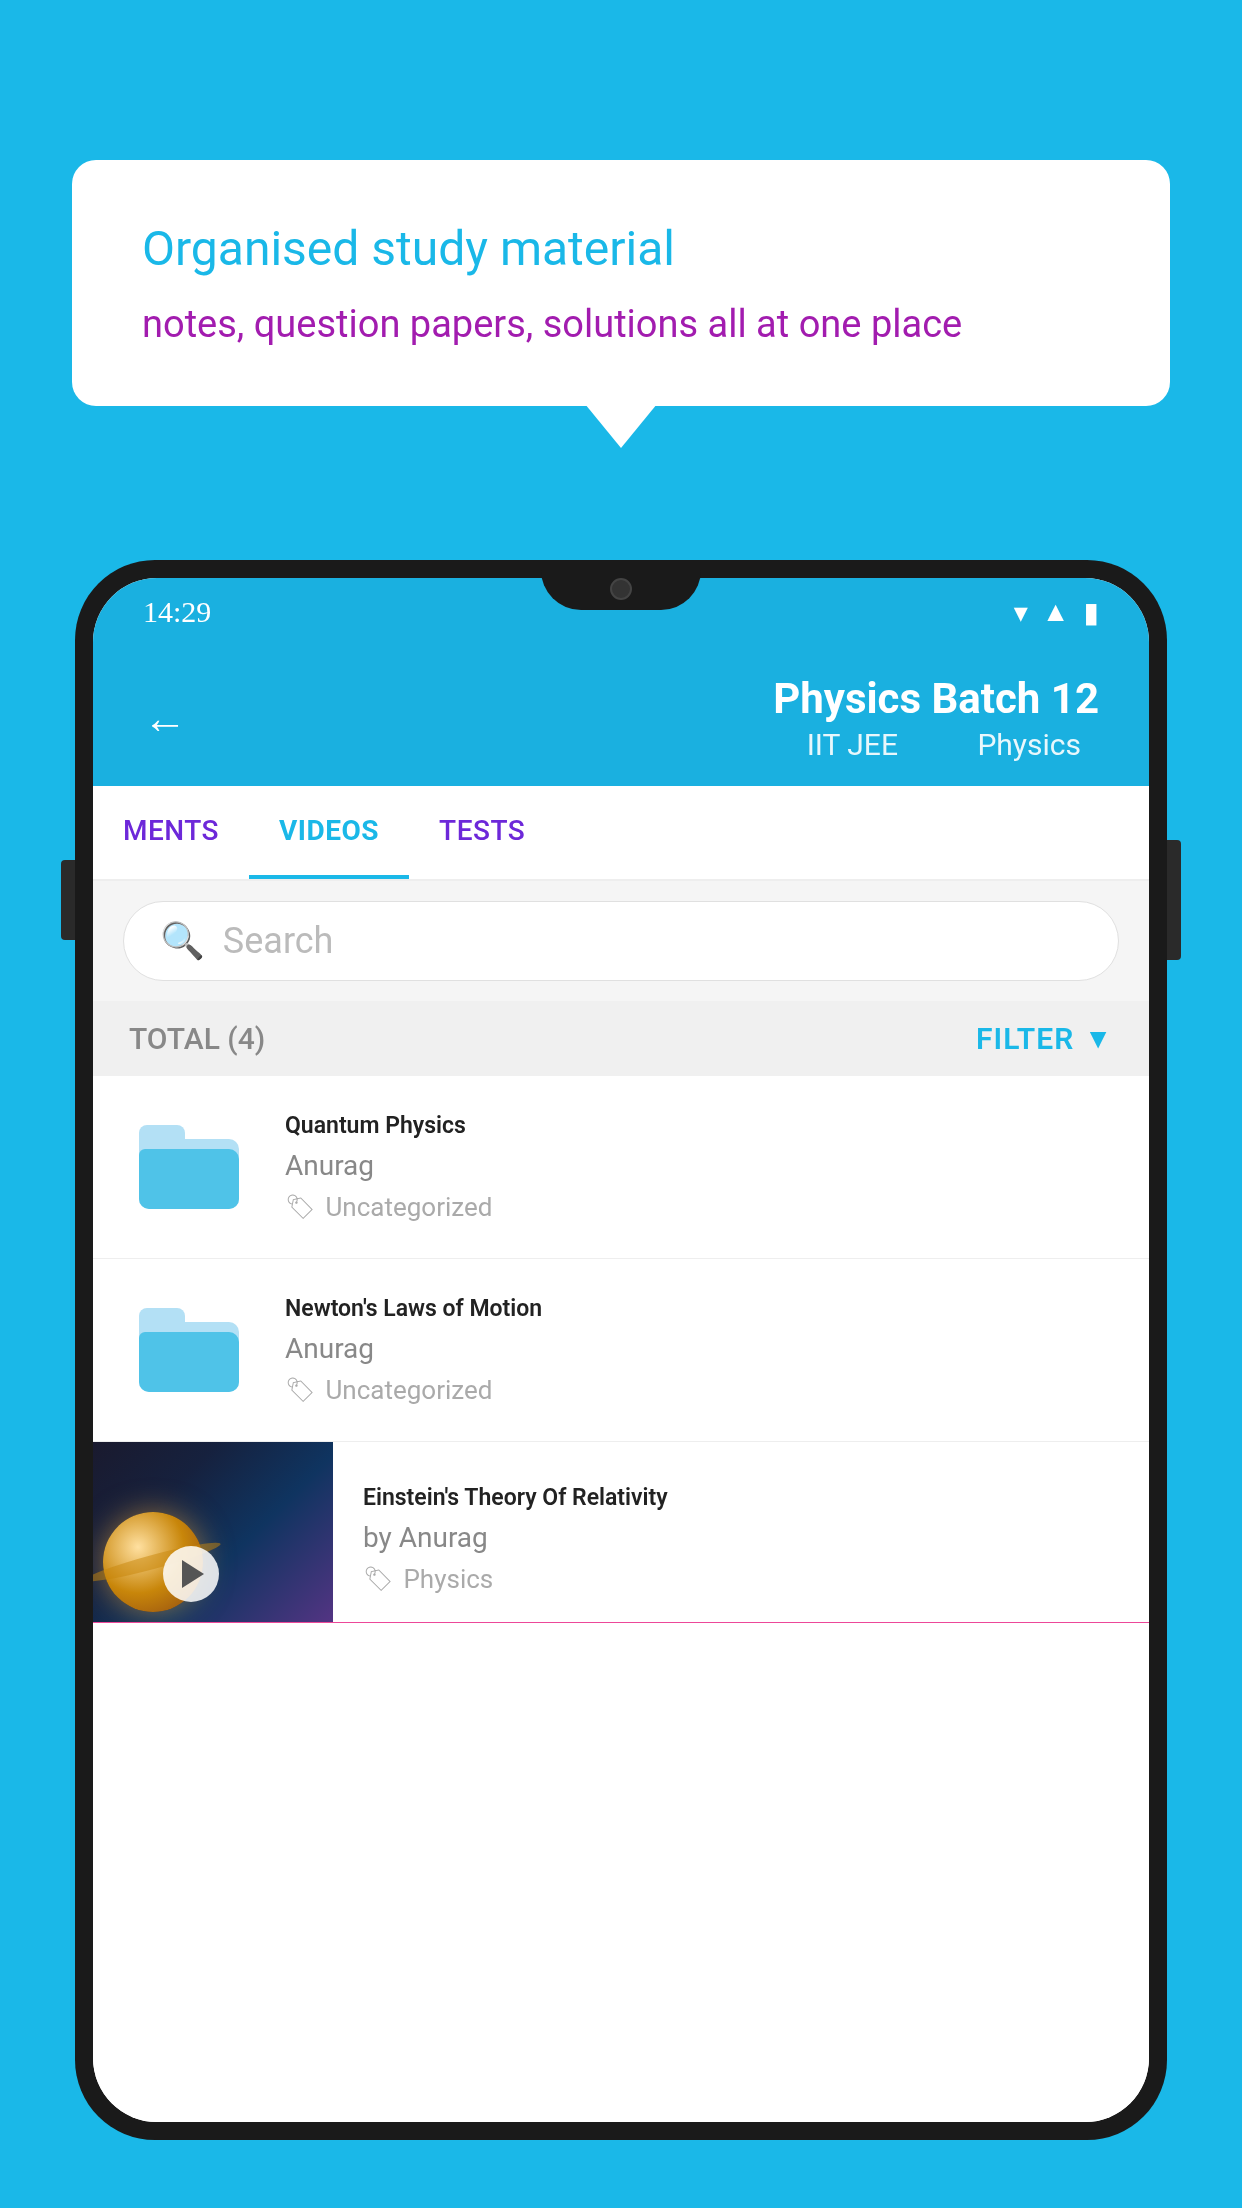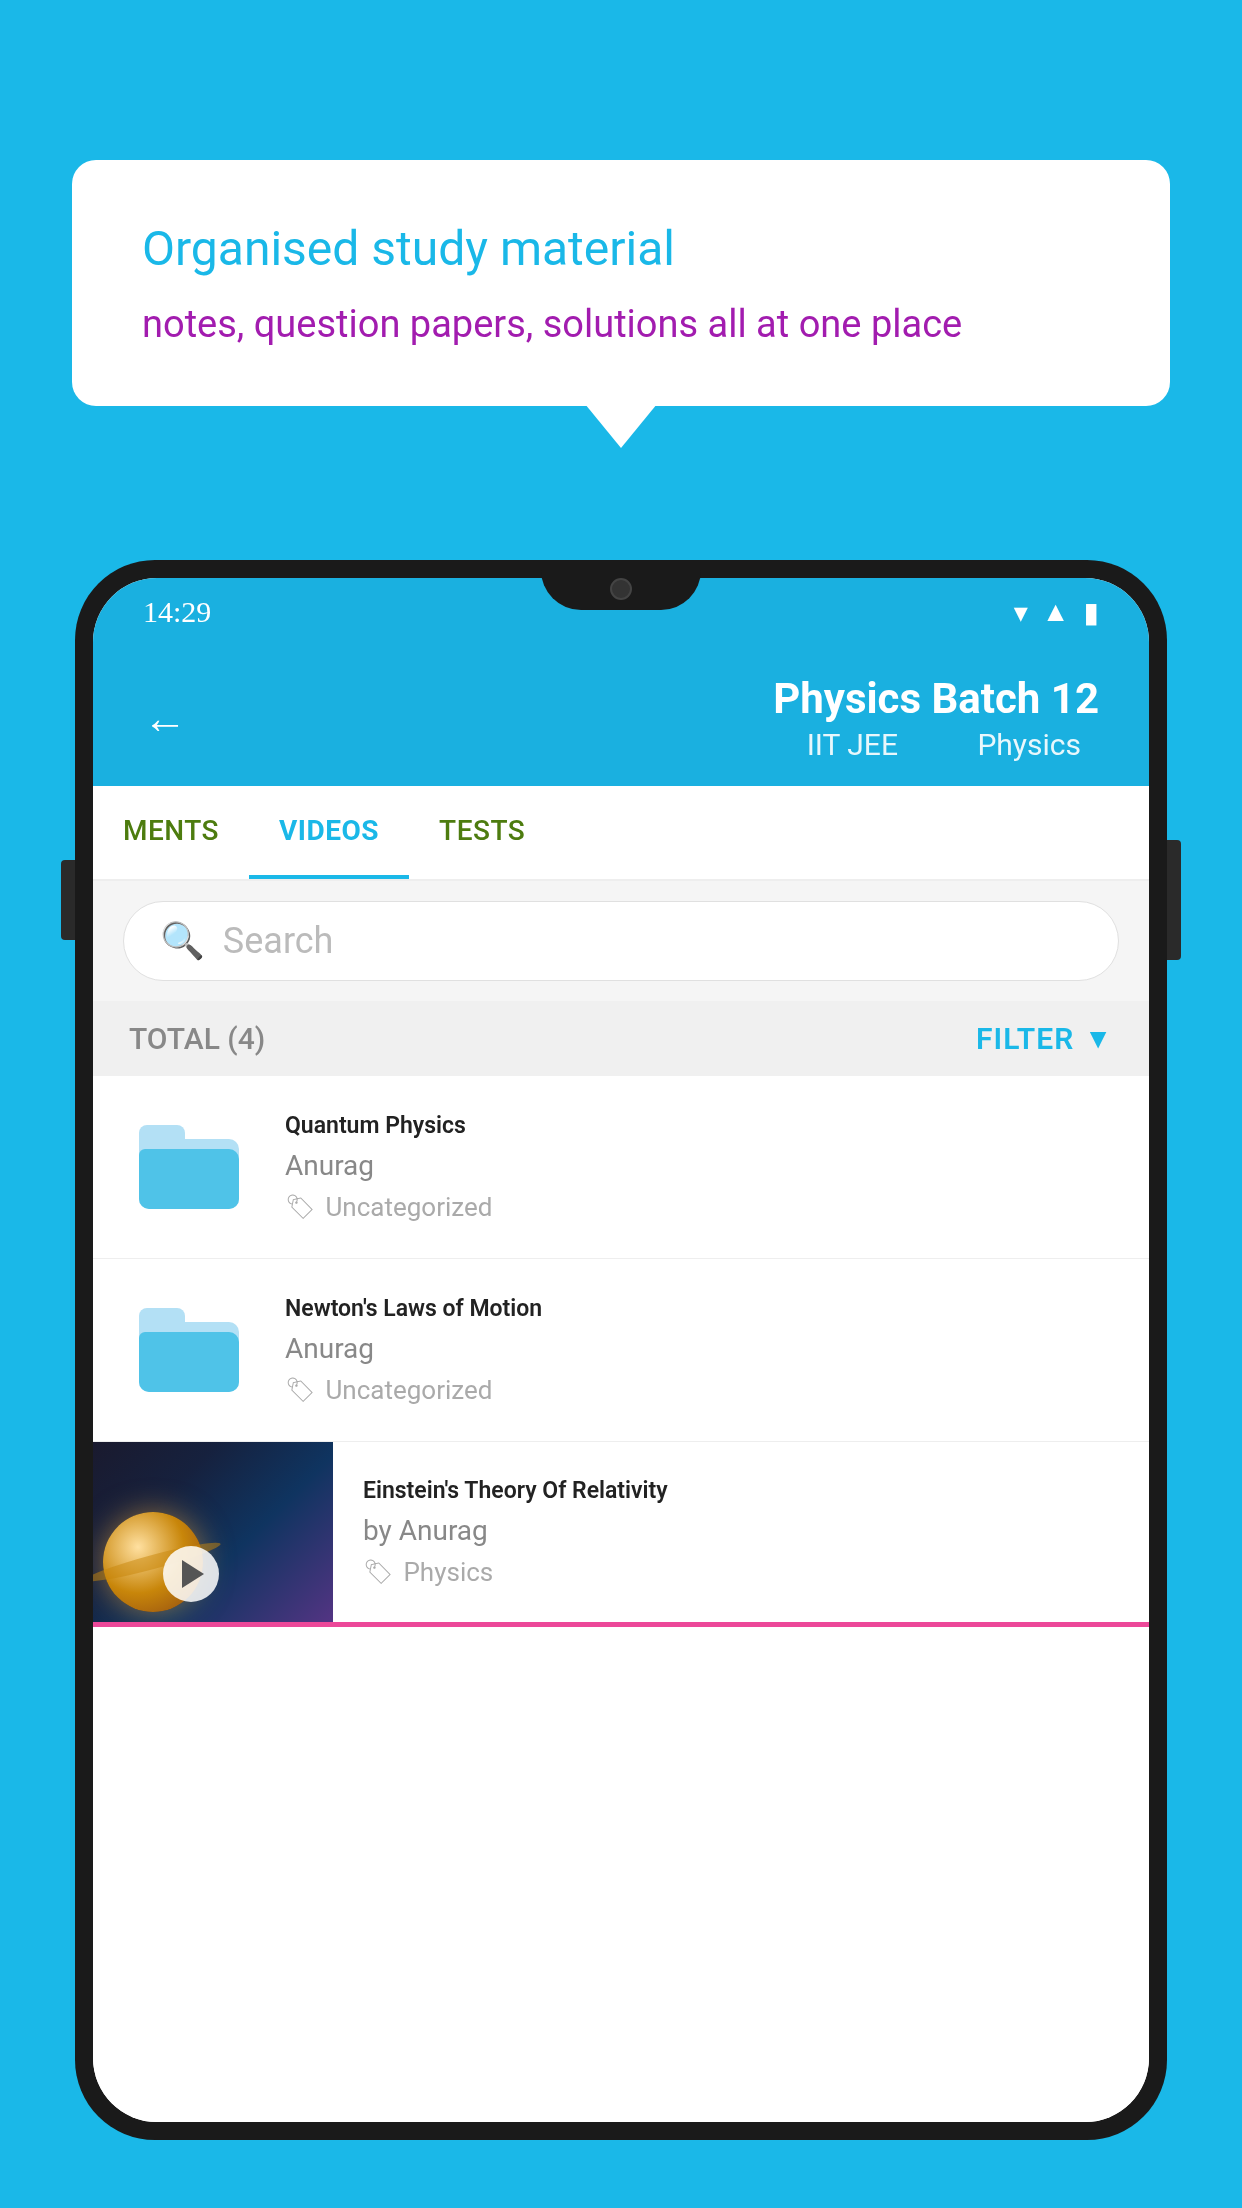--- a/index.html
+++ b/index.html
@@ -197,21 +197,21 @@
     .tabs {
       background: white;
       display: flex;
       border-bottom: 2px solid #eee;
       overflow-x: auto;
     }
 
     .tab {
       padding: 28px 30px;
       font-size: 28px;
-      color: #4d7c0f;
+      color: #6d28d9;
       font-weight: 500;
       letter-spacing: 0.5px;
       white-space: nowrap;
       cursor: pointer;
       text-transform: uppercase;
     }
 
     .tab.active {
       color: #1ab8e8;
       border-bottom: 4px solid #1ab8e8;
@@ -362,23 +362,23 @@
       font-size: 26px;
     }
 
     .tag-icon {
       font-size: 24px;
     }
 
     
     .video-item-with-thumb {
       display: flex;
-      align-items: center;
+      align-items: flex-end;
       padding: 0;
-      border-bottom: 5px solid #ec4899;
+      border-bottom: 1px solid #ec4899;
       cursor: pointer;
     }
 
     .thumb-image {
       width: 240px;
       height: 180px;
       flex-shrink: 0;
       background: linear-gradient(135deg, #1a1a2e 0%, #16213e 30%, #0f3460 60%, #533483 100%);
       position: relative;
       overflow: hidden;

